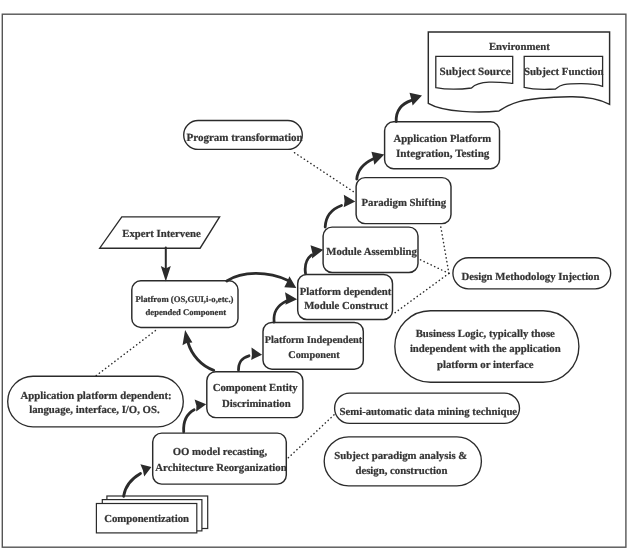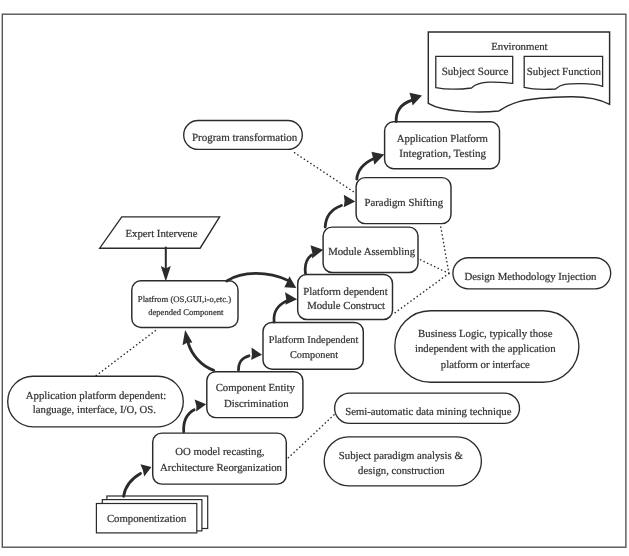--- a/index.html
+++ b/index.html
@@ -1,18 +1,18 @@
 <!DOCTYPE html>
 <html><head>
 <meta charset="utf-8">
 <style>
   html,body{margin:0;padding:0;background:#ffffff;}
   body{width:629px;height:556px;overflow:hidden;
        font-family:"Liberation Serif", serif;-webkit-font-smoothing:antialiased;text-rendering:geometricPrecision;}
-  #stage{position:relative;width:615px;height:556px;background:#fff;}
+  #stage{position:relative;width:615px;height:556px;background:#fff;font-weight:bold;}
   svg text{paint-order:stroke;}
   svg{position:absolute;left:0;top:0;}
   text{font-family:"Liberation Serif", serif;fill:#333;stroke:#333;stroke-width:0.22;paint-order:stroke fill;}
   svg{shape-rendering:geometricPrecision;}
 </style>
 </head>
 <body>
 
 <div id="stage">
 <svg width="629" height="556" viewBox="0 0 629 556">

